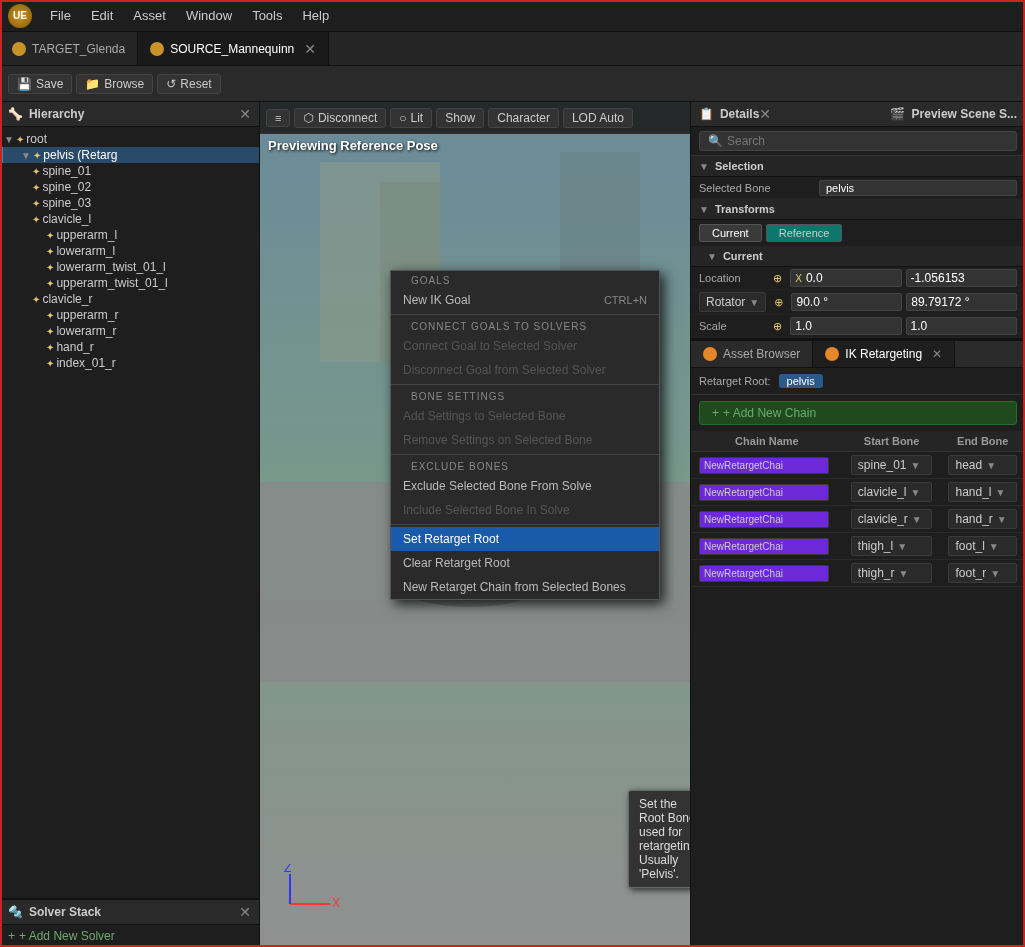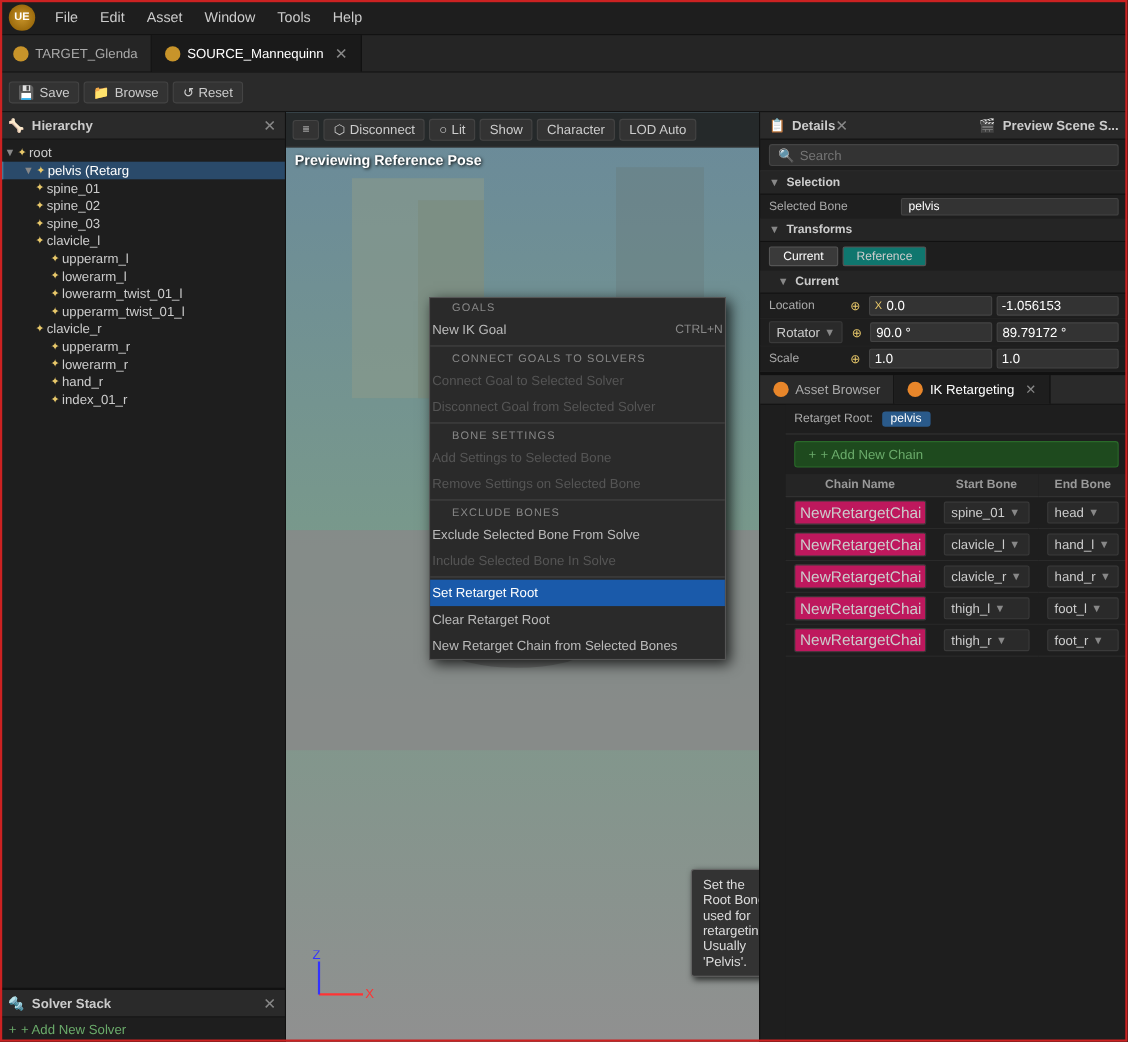--- a/index.html
+++ b/index.html
@@ -34,21 +34,21 @@
     #hierarchy-tree { flex: 1; overflow-y: auto; padding: 4px 0; background: #1e1e1e; }
     .tree-item { display: flex; align-items: center; padding: 1px 4px; cursor: pointer; white-space: nowrap; }
     .tree-item.highlighted { background: #2a4a6a; color: #fff; }
     .bone-icon { color: #e8c86a; font-size: 10px; margin-right: 2px; }
     .tree-arrow { color: #888; font-size: 10px; margin-right: 2px; cursor: pointer; }
 
     
     #context-menu-overlay { position: absolute; left: 130px; top: 168px; z-index: 100; }
     #context-menu { background: #2a2a2a; border: 1px solid #555; min-width: 270px; box-shadow: 4px 4px 12px rgba(0,0,0,0.8); }
     .ctx-section-label { color: #888; font-size: 10px; padding: 4px 8px 2px 20px; text-transform: uppercase; letter-spacing: 1px; }
-    .ctx-item { padding: 5px 2px; color: #bbb; cursor: pointer; display: flex; justify-content: space-between; align-items: center; }
+    .ctx-item { padding: 5px 12px; color: #bbb; cursor: pointer; display: flex; justify-content: space-between; align-items: center; }
     .ctx-item.active { background: #1a5aaa; color: #fff; }
     .ctx-item.disabled { color: #555; cursor: default; }
     .ctx-shortcut { color: #888; font-size: 11px; }
     .ctx-divider { height: 1px; background: #444; margin: 2px 0; }
 
     
     #tooltip { position: absolute; left: 238px; top: 520px; z-index: 200; background: #333; border: 1px solid #666; padding: 6px 10px; color: #ddd; font-size: 12px; border-radius: 3px; max-width: 300px; box-shadow: 2px 2px 6px rgba(0,0,0,0.7); }
 
     
     #viewport { flex: 1; background: #3a3a3a; position: relative; overflow: hidden; }
@@ -86,29 +86,29 @@
 
     
     #bottom-right { flex: 1; display: flex; flex-direction: column; overflow: hidden; }
     #asset-ik-tabs { display: flex; background: #2a2a2a; border-top: 1px solid #111; border-bottom: 1px solid #111; }
     .panel-tab { display: flex; align-items: center; gap: 6px; padding: 6px 12px; cursor: pointer; color: #aaa; border-right: 1px solid #111; font-size: 12px; }
     .panel-tab.active { background: #1e1e1e; color: #fff; }
     .panel-tab-icon { width: 14px; height: 14px; background: #e8862a; border-radius: 50%; display: inline-block; }
     .panel-close-x { color: #888; cursor: pointer; margin-left: 4px; }
 
     
-    #ik-retargeting-panel { flex: 1; background: #1e1e1e; overflow-y: auto; margin-left: 23px; }
+    #ik-retargeting-panel { flex: 1; background: #1e1e1e; overflow-y: auto; }
     .retarget-header { padding: 6px 8px; display: flex; align-items: center; gap: 8px; border-bottom: 1px solid #333; }
     .retarget-label { color: #aaa; font-size: 11px; }
     .retarget-root-badge { background: #2a5a8a; color: #fff; padding: 1px 8px; border-radius: 3px; font-size: 11px; }
     .add-chain-btn { display: flex; align-items: center; gap: 4px; padding: 4px 12px; background: #1e4a1e; border: 1px solid #2a6a2a; color: #6aaa6a; cursor: pointer; font-size: 12px; border-radius: 3px; margin: 6px 8px; }
     .chain-table { width: 100%; border-collapse: collapse; }
     .chain-table th { background: #252525; color: #999; font-size: 11px; padding: 4px 8px; text-align: center; border-bottom: 1px solid #333; font-weight: bold; }
     .chain-table td { padding: 3px 8px; border-bottom: 1px solid #2a2a2a; }
-    .chain-name { color: #ccc; font-size: 14px; background: #be185d; border: 1px solid #3a3a3a; padding: 2px 4px; border-radius: 2px; width: 100%; max-width: 130px; }
+    .chain-name { color: #ccc; font-size: 10px; background: #6d28d9; border: 1px solid #3a3a3a; padding: 2px 4px; border-radius: 2px; width: 100%; max-width: 130px; }
     .bone-dropdown { display: flex; align-items: center; gap: 4px; background: #2a2a2a; border: 1px solid #3a3a3a; padding: 2px 6px; border-radius: 2px; cursor: pointer; color: #ccc; font-size: 11px; }
 
     
     #solver-panel { background: #1e1e1e; border-top: 2px solid #111; }
     .solver-header { background: #2a2a2a; padding: 4px 8px; display: flex; align-items: center; justify-content: space-between; border-bottom: 1px solid #111; }
     .add-solver-btn { display: flex; align-items: center; gap: 4px; color: #6aaa6a; cursor: pointer; padding: 4px 8px; font-size: 12px; }
 
     
     ::-webkit-scrollbar { width: 8px; height: 8px; }
     ::-webkit-scrollbar-track { background: #1a1a1a; }

